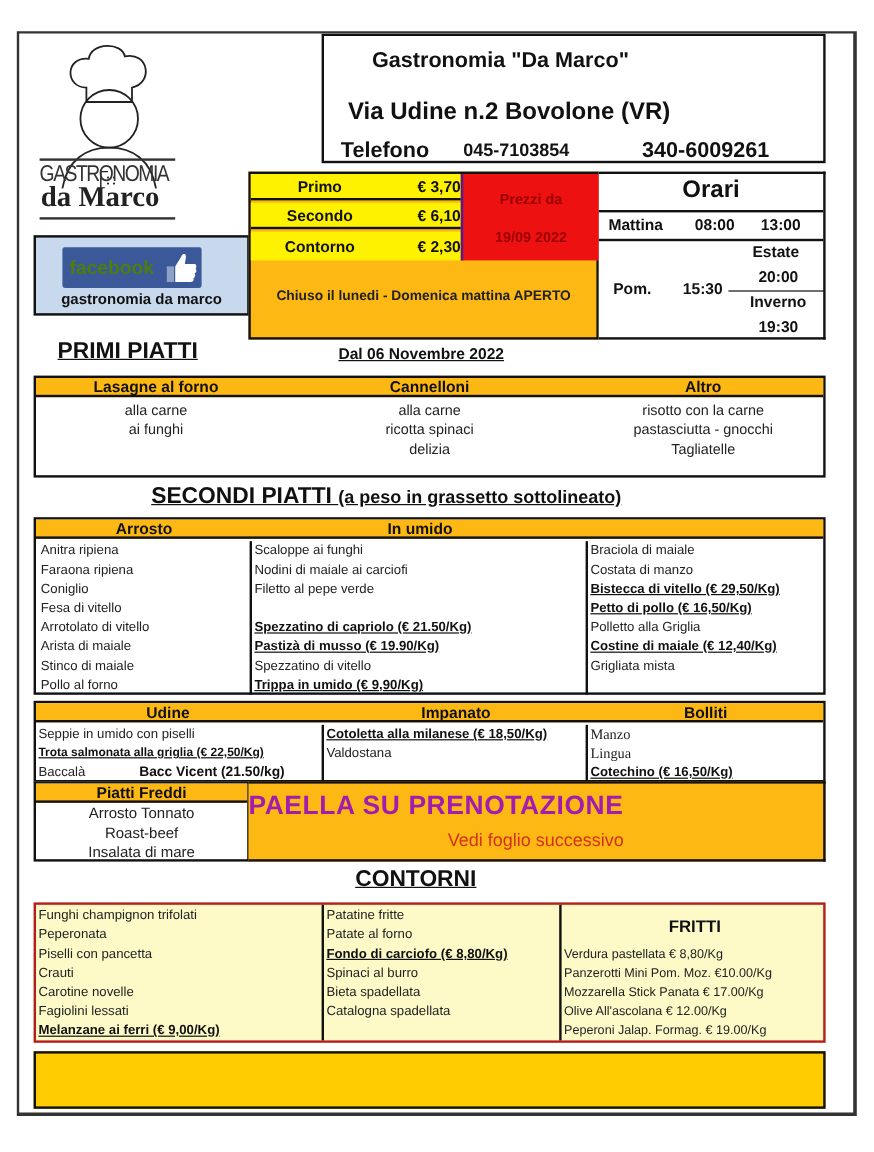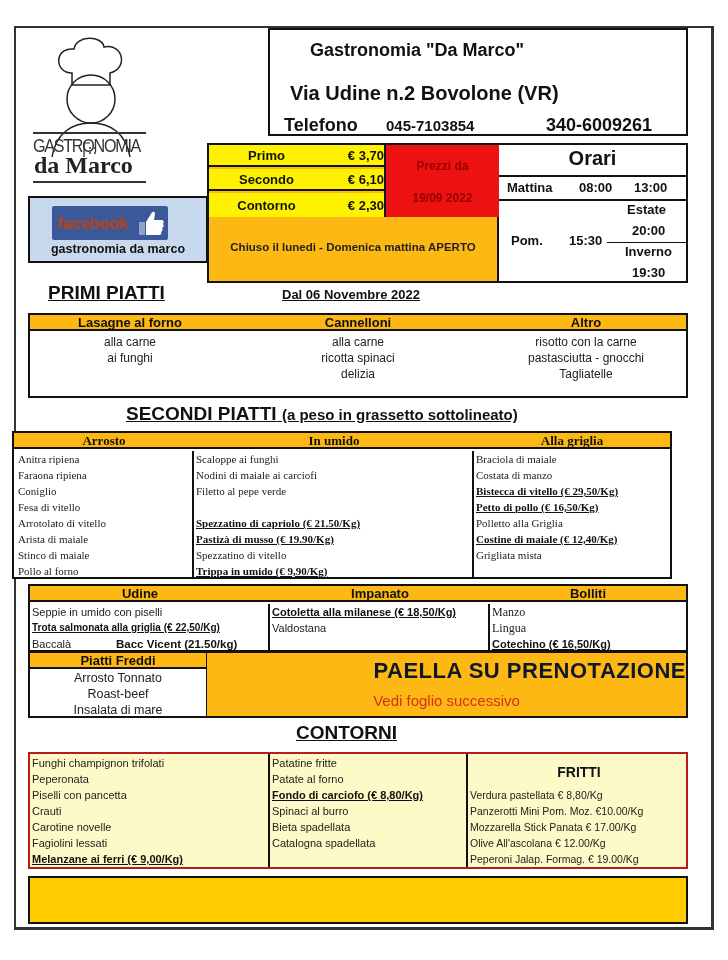--- a/index.html
+++ b/index.html
@@ -14,35 +14,35 @@
   .logo-text2 { left: 34px; top: 152px; font-family: "Liberation Serif", serif; font-weight: bold; font-size: 24px; color: #222; white-space: nowrap; }
   .logo-line { left: 33px; top: 181px; width: 113px; height: 2px; background: #333; }
   .logo-line-top { left: 33px; top: 132px; width: 113px; height: 2px; background: #333; }
 
   
   .info-box { left: 268px; top: 28px; width: 420px; height: 108px; border: 2px solid #111; background: #fff; }
   .info-title { left: 310px; top: 40px; font-size: 18px; font-weight: bold; white-space: nowrap; }
   .info-addr { left: 290px; top: 82px; font-size: 20px; font-weight: bold; white-space: nowrap; }
   .info-tel-label { left: 284px; top: 115px; font-size: 18px; font-weight: bold; }
   .info-tel1 { left: 386px; top: 117px; font-size: 15px; font-weight: bold; }
-  .info-tel2 { left: 535px; top: 115px; font-size: 18px; font-weight: bold; margin-left: 11px; }
+  .info-tel2 { left: 535px; top: 115px; font-size: 18px; font-weight: bold; }
 
   
   .fb-box { left: 28px; top: 196px; width: 180px; height: 67px; background: #c9d9ed; border: 2px solid #111; }
   .fb-badge { left: 52px; top: 206px; width: 116px; height: 34px; background: #3b5998; border-radius: 2px; }
-  .fb-word { left: 58px; top: 215px; color: #c2410c; font-weight: bold; font-size: 16px; }
+  .fb-word { left: 58px; top: 215px; color: #4d7c0f; font-weight: bold; font-size: 16px; }
   .fb-thumb { left: 136px; top: 208px; width: 30px; height: 30px; }
   .fb-caption { left: 28px; top: 242px; width: 180px; text-align: center; font-size: 12.5px; font-weight: bold; color: #111; }
 
   
   .price-area { left: 207px; top: 143px; width: 292px; height: 140px; border: 2px solid #111; background: #fdb813; }
   .price-row { position: absolute; left: 0; width: 175px; height: 22px; background: #fff200; border-bottom: 2px solid #111; display: flex; align-items: center; font-size: 13px; font-weight: bold; }
   .price-row .lbl { width: 115px; text-align: center; }
   .price-row .val { width: 60px; text-align: right; }
-  .prezzi-box { position: absolute; left: 175px; top: 0; width: 115px; height: 72px; background: #ee1111; border-left: 2px solid #0f172a; }
+  .prezzi-box { position: absolute; left: 175px; top: 0; width: 115px; height: 72px; background: #ee1111; border-left: 2px solid #4c1d95; }
   .prezzi-t1 { position: absolute; left: 0; top: 14px; width: 100%; text-align: center; color: #990000; font-size: 12px; font-weight: bold; }
   .prezzi-t2 { position: absolute; left: 0; top: 46px; width: 100%; text-align: center; color: #990000; font-size: 12px; font-weight: bold; }
   .closed-note { position: absolute; left: 0; top: 96px; width: 100%; text-align: center; font-size: 11.5px; font-weight: bold; color: #222; }
 
   
   .hours-box { left: 499px; top: 143px; width: 189px; height: 140px; border: 2px solid #111; border-left: none; background: #fff; }
   .hours-title { position: absolute; left: 0; top: 2px; width: 100%; text-align: center; font-size: 20px; font-weight: bold; }
   .hours-sep1 { position: absolute; left: 0; top: 30px; width: 100%; height: 2px; background: #111; }
   .hours-sep2 { position: absolute; left: 0; top: 54px; width: 100%; height: 2px; background: #111; }
   .hours-sep3 { position: absolute; left: 108px; top: 97px; width: 80px; height: 1px; background: #111; }
@@ -60,25 +60,25 @@
   .thead { position: absolute; left: 0; top: 0; width: 100%; height: 16px; background: #fdb813; border-bottom: 2px solid #111; }
   .th { position: absolute; top: 0; font-size: 13px; font-weight: bold; text-align: center; line-height: 15px; }
   .cell-list { position: absolute; font-size: 11px; line-height: 16px; color: #222; }
   .cell-list div { white-space: nowrap; }
   .b { font-weight: bold; text-decoration: underline; color: #111; }
   .vline { position: absolute; width: 2px; background: #111; }
 
   .primi-tbl { left: 28px; top: 313px; width: 660px; height: 85px; }
   .primi-col { position: absolute; top: 19px; font-size: 12px; line-height: 16px; text-align: center; color: #222; }
 
-  .secondi-tbl { left: 12px; top: 431px; width: 660px; height: 148px; font-family: Liberation Serif, serif; }
+  .secondi-tbl { left: 28px; top: 431px; width: 660px; height: 148px; }
   .pesce-tbl { left: 28px; top: 584px; width: 660px; height: 68px; }
   .freddi-tbl { left: 28px; top: 651px; width: 180px; height: 67px; }
   .paella-box { left: 207px; top: 651px; width: 481px; height: 67px; background: #fdb813; border: 2px solid #111; border-left: none; }
-  .paella-t1 { position: absolute; left: 0; top: 5px; width: 100%; text-align: right; color: #0f172a; font-size: 22px; font-weight: bold; letter-spacing: 0.5px; }
+  .paella-t1 { position: absolute; left: 0; top: 5px; width: 100%; text-align: left; color: #a21caf; font-size: 22px; font-weight: bold; letter-spacing: 0.5px; }
   .paella-t2 { position: absolute; left: 0; top: 39px; width: 100%; text-align: center; color: #d3311a; font-size: 15px; }
 
   .contorni-tbl { left: 28px; top: 752px; width: 660px; height: 117px; background: #fdfac8; border: 2px solid #b91c1c; }
   .fritti-title { position: absolute; left: 440px; top: 10px; width: 218px; text-align: center; font-size: 14px; font-weight: bold; }
 
   .bottom-bar { left: 28px; top: 876px; width: 660px; height: 48px; background: #fecc00; border: 2px solid #111; }
 </style>
 </head>
 <body>
 
@@ -173,21 +173,20 @@
     <div>pastasciutta - gnocchi</div>
     <div>Tagliatelle</div>
   </div>
 </div>
 
 <div class="abs h-secondi"><span>SECONDI PIATTI</span> <small>(a peso in grassetto sottolineato)</small></div>
 <div class="abs tbl secondi-tbl">
   <div class="thead">
     <div class="th" style="left:0; width:180px">Arrosto</div>
     <div class="th" style="left:180px; width:280px">In umido</div>
-    <div class="th" style="left:460px; width:196px">Alla griglia</div>
   </div>
   <div class="vline" style="left:178px; top:18px; height:128px"></div>
   <div class="vline" style="left:458px; top:18px; height:128px"></div>
   <div class="cell-list" style="left:4px; top:18px">
     <div>Anitra ripiena</div>
     <div>Faraona ripiena</div>
     <div>Coniglio</div>
     <div>Fesa di vitello</div>
     <div>Arrotolato di vitello</div>
     <div>Arista di maiale</div>

